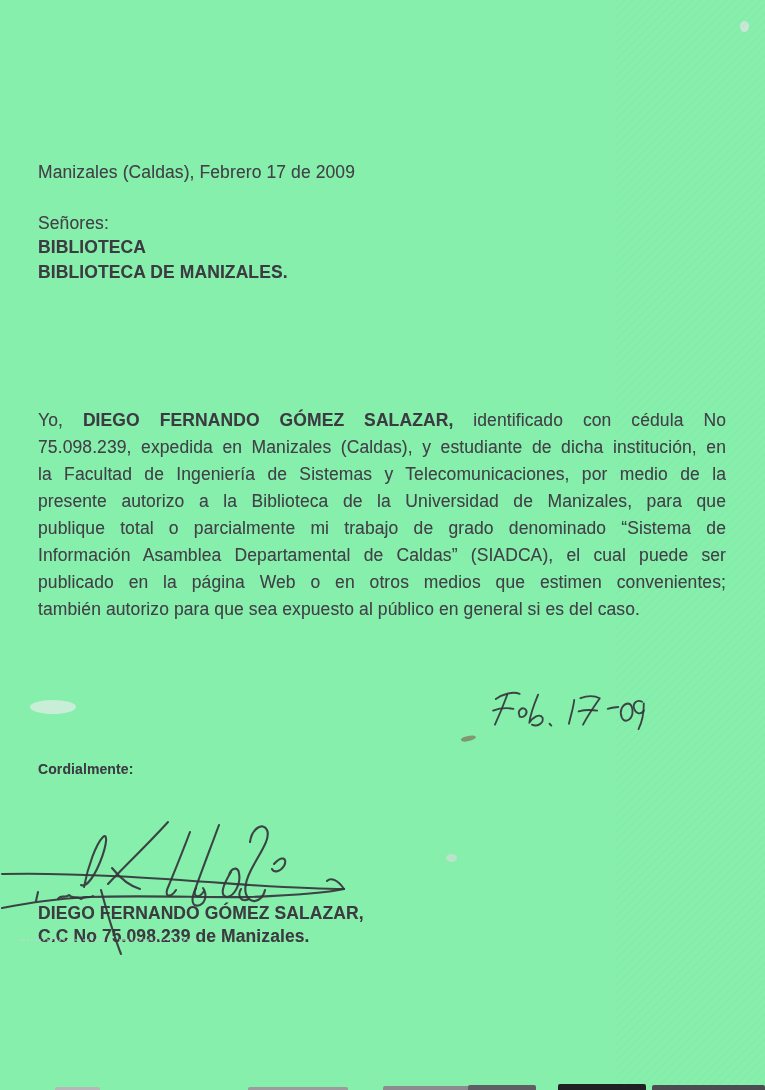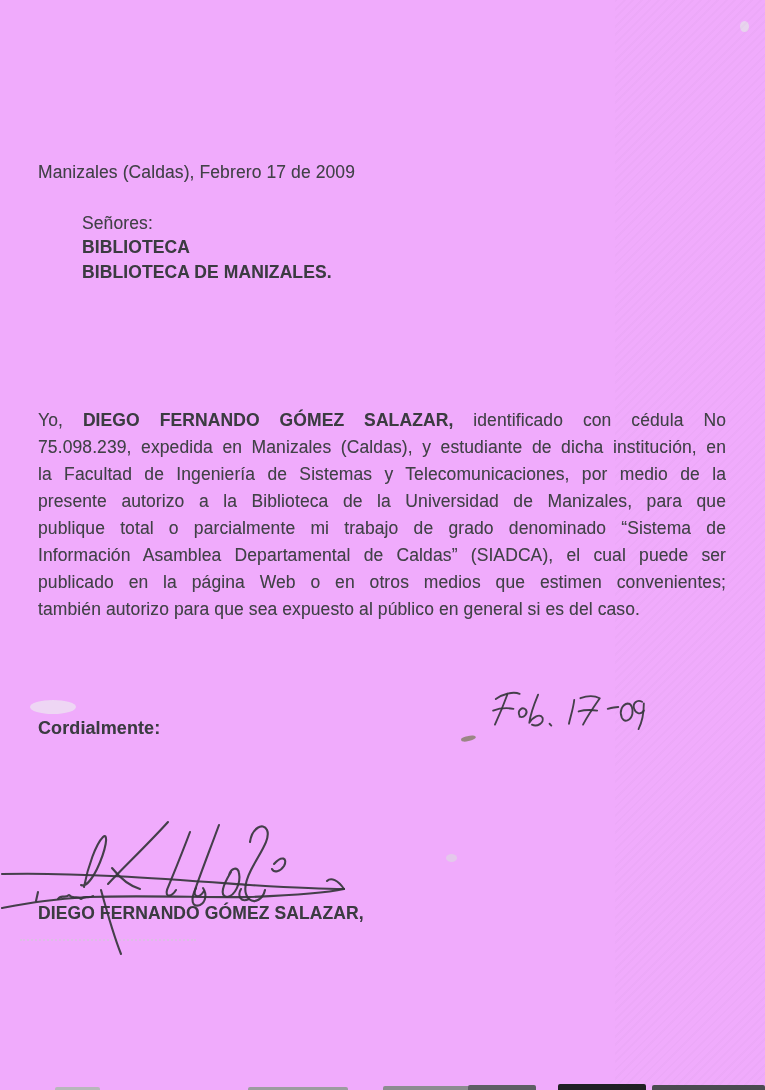--- a/index.html
+++ b/index.html
@@ -1,43 +1,43 @@
 <!DOCTYPE html>
 <html><head>
 <meta charset="utf-8">
 <style>
   html,body{margin:0;padding:0;background:#ffffff;}
   .page{
     position:relative;
     width:765px;height:1090px;
-    background:#f0abfc;
+    background:#86efac;
     overflow:hidden;
     font-family:"Liberation Sans", sans-serif;
     color:#414147;
   }
   
   .page::after{
     content:"";
     position:absolute;right:0;top:0;width:150px;height:100%;
     background:repeating-linear-gradient(135deg, rgba(60,60,70,0.018) 0 2px, rgba(0,0,0,0) 2px 6px);
     pointer-events:none;
   }
   .txt{
     position:absolute;
     font-size:17.5px;
     letter-spacing:0.1px;
     text-shadow:0 0 0.6px rgba(80,80,86,0.35);
   }
   .b{font-weight:bold;color:#3b3b41;}
   .date{left:38px;top:162px;}
-  .recipient{left:38px;top:211px;line-height:24.4px;margin-left:44px;}
+  .recipient{left:38px;top:211px;line-height:24.4px;}
   .bodytext{left:38px;top:407px;width:688px;line-height:27px;}
   .jline{text-align:justify;text-align-last:justify;}
   .jline.last{text-align-last:left;}
-  .closing{left:38px;top:718px;font-size:18px;}
+  .closing{left:38px;top:761px;font-size:14px;}
   .nameblock{left:38px;top:902px;line-height:23.4px;font-size:17.5px;}
   .hand{position:absolute;left:487px;top:686px;width:163px;height:50px;}
   .sig{position:absolute;left:0px;top:810px;width:352px;height:150px;z-index:3;}
   .ink{fill:none;stroke:#35353b;stroke-width:2.1;stroke-linecap:round;stroke-linejoin:round;opacity:0.92;}
   .sr-only{position:absolute;width:1px;height:1px;overflow:hidden;clip:rect(0 0 0 0);white-space:nowrap;}
   
   .smudge{position:absolute;border-radius:50%;pointer-events:none;}
   .s1{left:30px;top:700px;width:46px;height:14px;background:#ededef;opacity:.65;}
   .s2{left:446px;top:854px;width:11px;height:8px;background:#dcdce0;opacity:.6;}
   .s3{left:740px;top:21px;width:9px;height:11px;background:#e4e4e8;opacity:.7;}
@@ -108,20 +108,21 @@
     <path class="ink" d="M2,64 C80,62 180,70 250,75 C300,78 330,79 344,79" stroke="#35353b"></path>
     <path class="ink" d="M2,98 C30,93 52,89 88,87 C150,85 210,88 250,87 C300,85 330,82 344,79" stroke="#35353b"></path>
     <path class="ink" d="M344,79 C338,70 331,67 327,71" stroke="#35353b"></path>
     <path class="ink" d="M38,82 L36,91" stroke="#35353b"></path>
     <path class="ink" d="M58,89 C61,84 65,89 69,85 C73,90 77,85 81,89 C85,85 89,89 93,86" stroke="#35353b"></path>
     <path class="ink" d="M101,80 C107,102 113,124 121,144" stroke="#35353b"></path>
   </svg>
 
   <div class="txt nameblock">
     <div class="b">DIEGO FERNANDO GÓMEZ SALAZAR,</div>
+    <div class="b">C.C No 75.098.239 de Manizales.</div>
   </div>
 
   <div class="smudge s1"></div>
   <div class="smudge s2"></div>
   <div class="smudge s3"></div>
   <div class="smudge olive"></div>
   <div class="dotline"></div>
   <div class="seg g1"></div>
   <div class="seg g2"></div>
   <div class="seg g3"></div>

